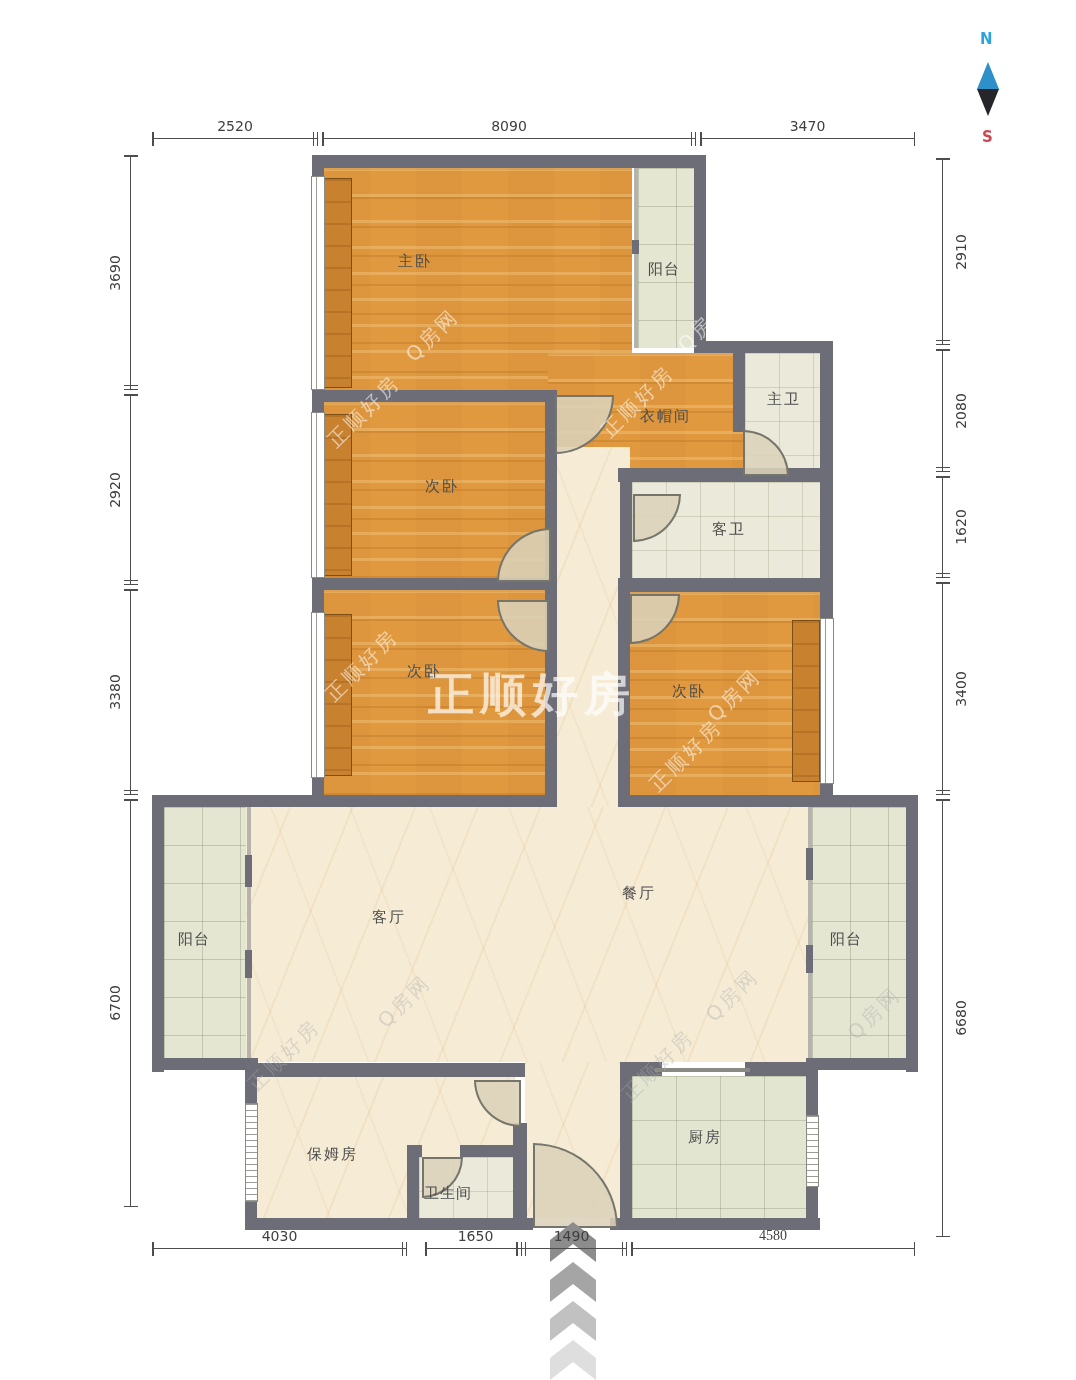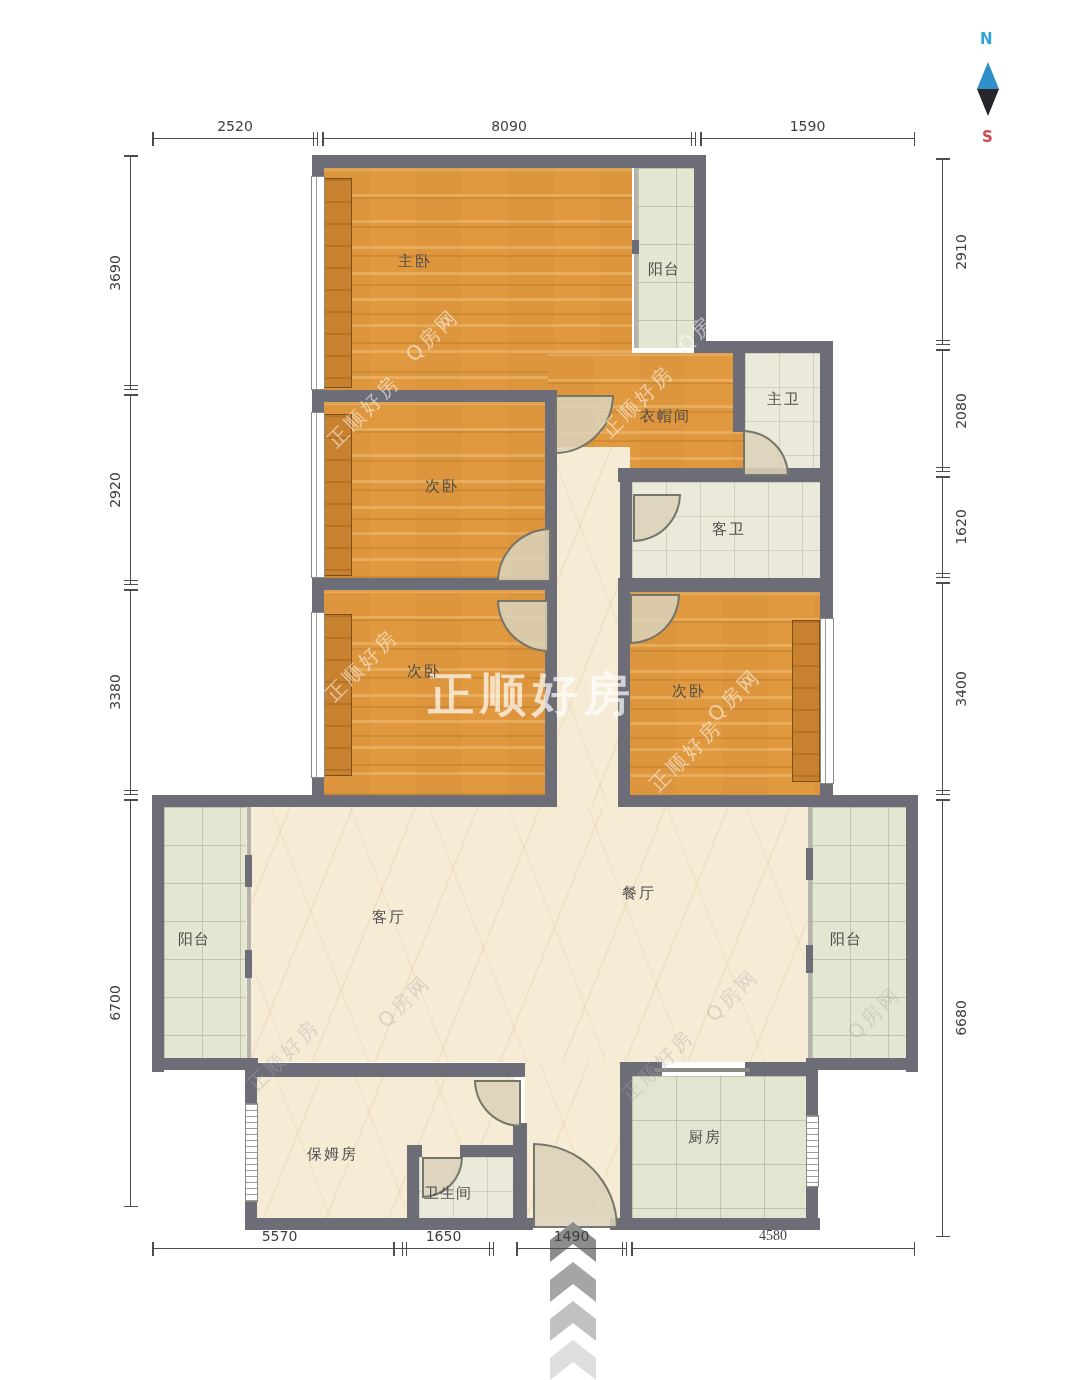--- a/index.html
+++ b/index.html
@@ -194,29 +194,29 @@
       <b>2520</b>
     </div>
   <div class="dimh" style="left:322px;top:138px;width:374px;">
     <i class="tk l"></i>
       <i class="tk r d"></i>
       <b>8090</b>
     </div>
   <div class="dimh" style="left:700px;top:138px;width:215px;">
     <i class="tk l"></i>
       <i class="tk r"></i>
-      <b>1590</b>
+      <b>3470</b>
     </div>
 
   <div class="dimh" style="left:152px;top:1248px;width:255px;">
     <i class="tk l"></i>
       <i class="tk r d"></i>
-      <b>5570</b>
-    </div>
-  <div class="dimh" style="left:393px;top:1248px;width:101px;">
+      <b>4030</b>
+    </div>
+  <div class="dimh" style="left:425px;top:1248px;width:101px;">
     <i class="tk l"></i>
       <i class="tk r d"></i>
       <b>1650</b>
     </div>
   <div class="dimh" style="left:516px;top:1248px;width:111px;">
     <i class="tk l"></i>
       <i class="tk r d"></i>
       <b>1490</b>
     </div>
   <div class="dimh" style="left:631px;top:1248px;width:284px;font-family:Liberation Serif, serif;">

